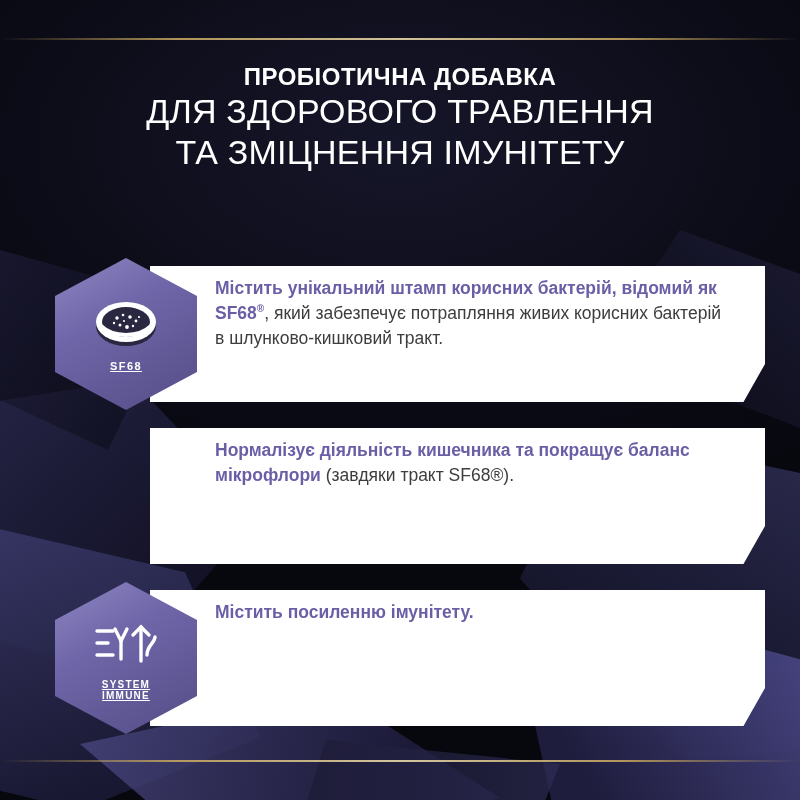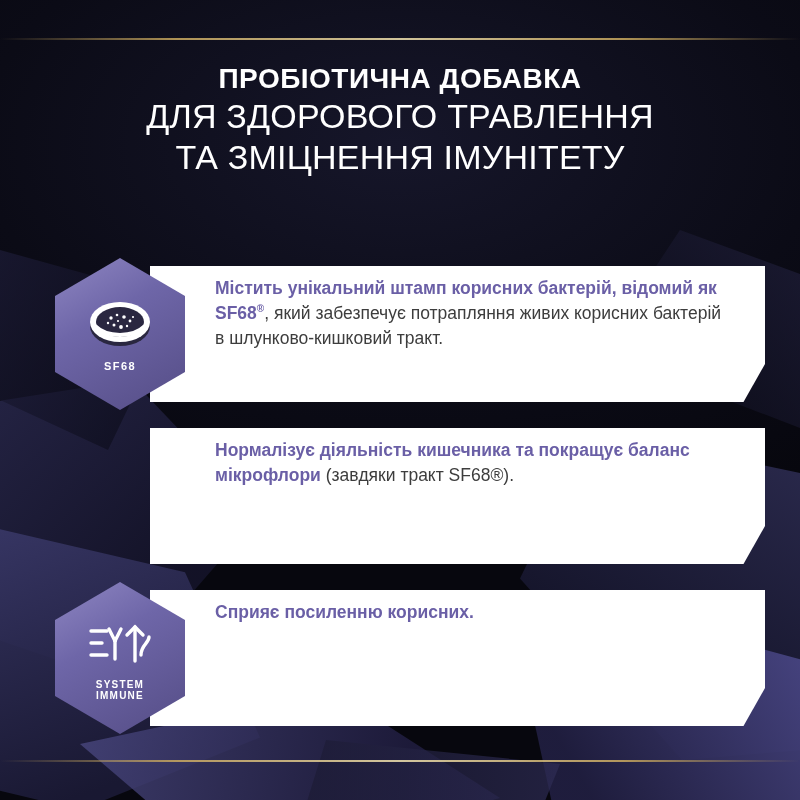--- a/index.html
+++ b/index.html
@@ -81,21 +81,21 @@
 
   
   .headline {
     position: absolute; left: 0; top: 62px; width: 800px;
     text-align: center;
     color: #ffffff;
     z-index: 5;
     padding: 0 40px;
   }
   .headline .l1 {
-    font-size: 28px; font-weight: 700; letter-spacing: .5px;
+    font-size: 24px; font-weight: 700; letter-spacing: .5px;
     line-height: 1.22;
   }
   .headline .l2,
   .headline .l3,
   .headline .l4 {
     font-size: 34px; font-weight: 400; letter-spacing: .2px;
     line-height: 1.2;
   }
 
   
@@ -131,28 +131,29 @@
   .panel-text .hl {
     color: #6a5fa6;
     font-weight: 700;
   }
   .panel-text sup { font-size: 10px; vertical-align: super; }
 
   
   .hex {
     position: absolute;
     left: 55px; top: 0px;
-    width: 130px; height: 152px;
+    width: 142px; height: 152px;
     background: linear-gradient(150deg, #8e86c2 0%, #6e66a8 38%, #554d86 100%);
     clip-path: polygon(50% 0%, 100% 25%, 100% 75%, 50% 100%, 0% 75%, 0% 25%);
     display: flex;
     flex-direction: column;
     align-items: center;
     justify-content: center;
     color: #ffffff;
+    text-decoration: underline;
   }
   .hex .art { width: 78px; height: 56px; display: block; }
   .hex .cap {
     margin-top: 8px;
     font-size: 10px;
     font-weight: 700;
     letter-spacing: 1.2px;
     text-align: center;
     line-height: 1.15;
     color: #ffffff;
@@ -238,18 +239,18 @@
             <path d="M46 20 l8 -8 l8 8"></path>
           </g>
           <path d="M60 40 C60 30 68 28 68 22" fill="none" stroke="#ffffff" stroke-width="3.4" stroke-linecap="round"></path>
         </svg>
         <div class="cap">
           <span>SYSTEM</span><br>
           <span>IMMUNE</span>
         </div>
       </div>
       <div class="panel-text">
-        <span class="hl">Сприяє посиленню корисних.</span>
+        <span class="hl">Містить посиленню імунітету.</span>
       </div>
     </div>
 
   </div>
 </div>
 
 </body></html>

